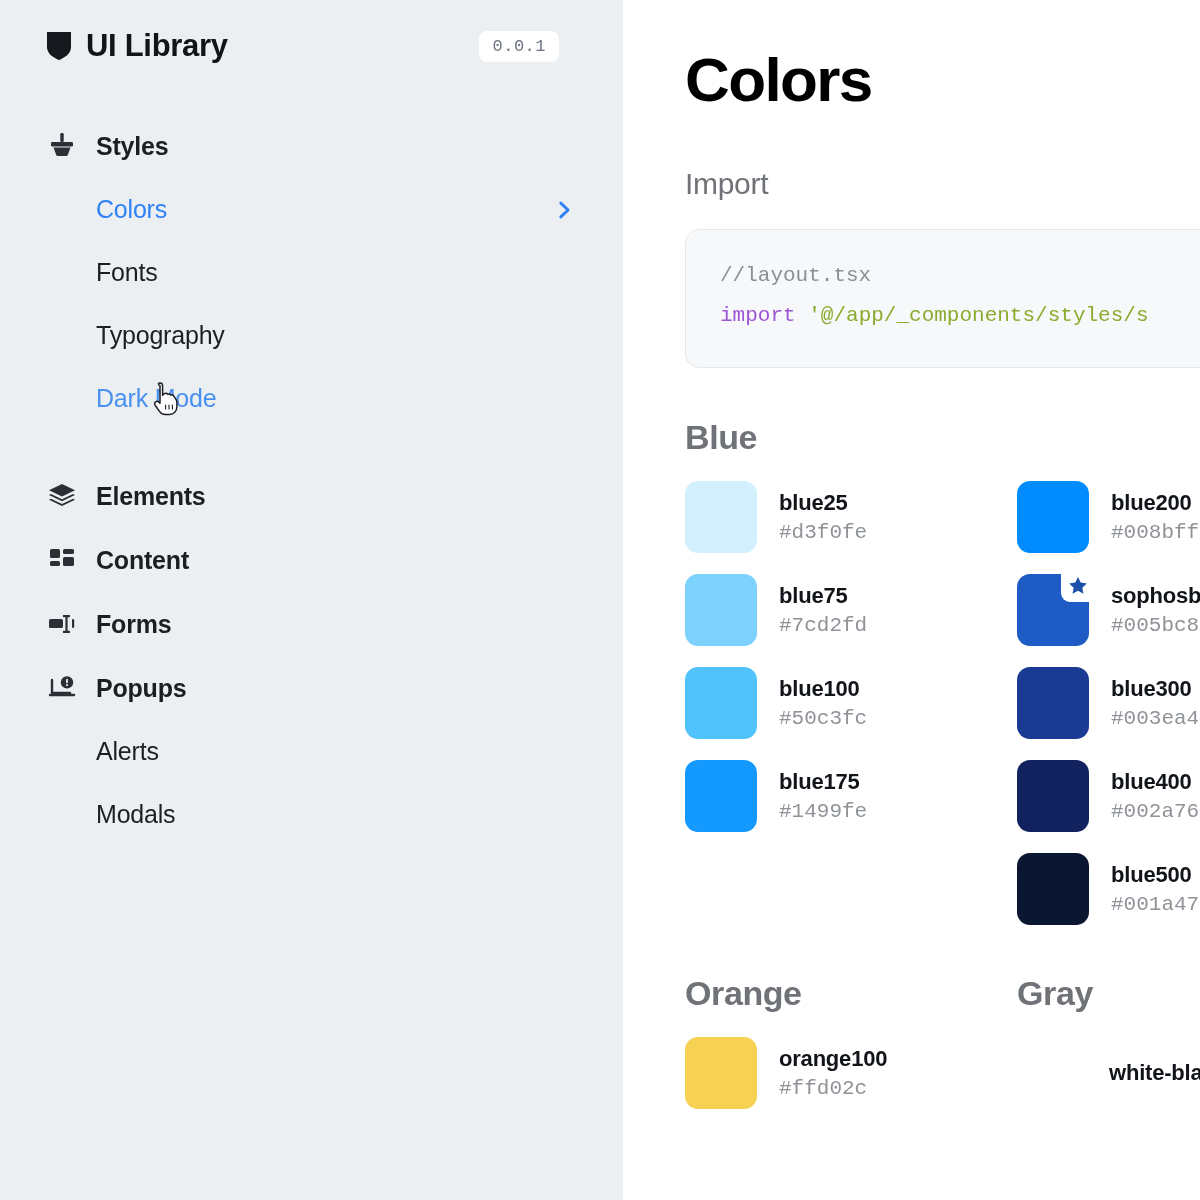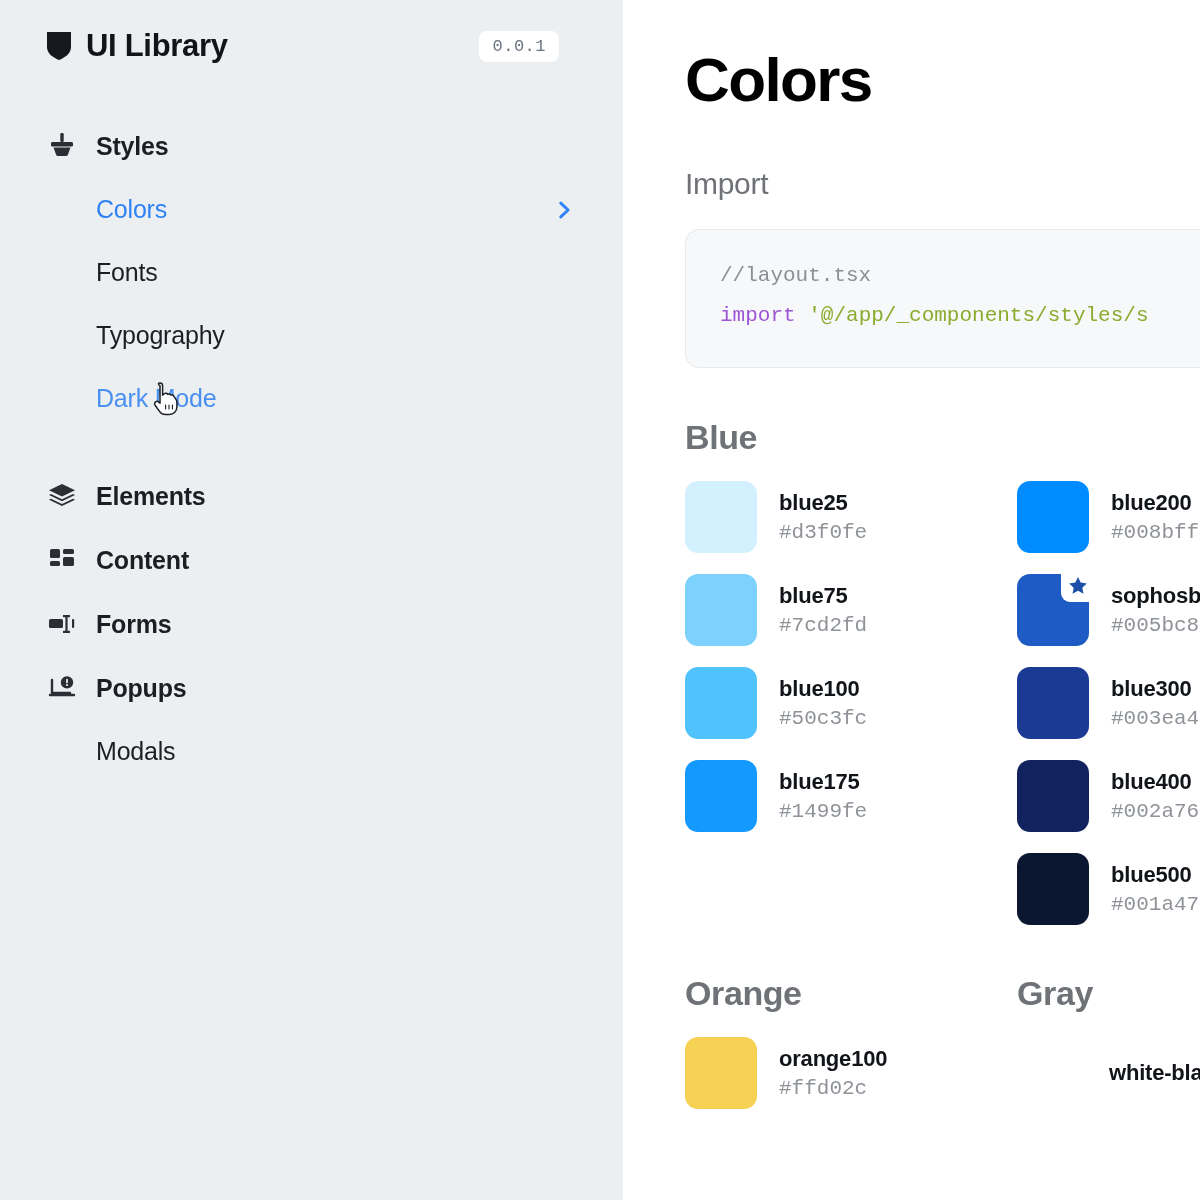--- a/index.html
+++ b/index.html
@@ -251,20 +251,23 @@
           <svg width="30" height="30" viewBox="0 0 30 30">
             <path d="M5 7 v13 h18 M3 22 h24" fill="none" stroke="#2b2f35" stroke-width="2.4" stroke-linecap="round" stroke-linejoin="round"></path>
             <circle cx="20" cy="9.4" r="6.2" fill="#2b2f35"></circle>
             <rect x="19.1" y="5.8" width="1.8" height="4.4" rx="0.9" fill="#eceff1"></rect>
             <circle cx="20" cy="12" r="1.1" fill="#eceff1"></circle>
           </svg>
         </span>
         <span class="nav-group-label">Popups</span>
       </div>
 
+      <div class="nav-sub">
+        <span class="nav-sub-label">Alerts</span>
+      </div>
 
       <div class="nav-sub">
         <span class="nav-sub-label">Modals</span>
       </div>
 
     </nav>
 
     <svg class="cursor" viewBox="0 0 30 38">
       <path d="M9 2 c1.6 0 2.6 1.2 2.6 2.7 v9.5 l1.6 -1.4 c1 -0.9 2.6 -0.8 3.4 0.3 l0.2 0.3 c0.8 -0.7 2.1 -0.6 2.8 0.3 l0.3 0.4 c0.9 -0.5 2.1 -0.2 2.7 0.7 l2.4 3.6 c0.6 0.9 0.9 2 0.9 3.1 v4.6 c0 4.1 -3.3 7.4 -7.4 7.4 h-4.1 c-2.3 0 -4.4 -1.1 -5.7 -2.9 l-4.6 -6.4 c-0.8 -1.1 -0.6 -2.6 0.5 -3.4 c1 -0.7 2.3 -0.6 3.1 0.2 l1.3 1.3 V4.7 C6.4 3.2 7.4 2 9 2 Z" fill="#ffffff" stroke="#1b1f24" stroke-width="1.5" stroke-linejoin="round"></path>
       <path d="M14.6 24 v4 M18 24 v4 M21.4 24 v4" stroke="#1b1f24" stroke-width="1.1" stroke-linecap="round"></path>

